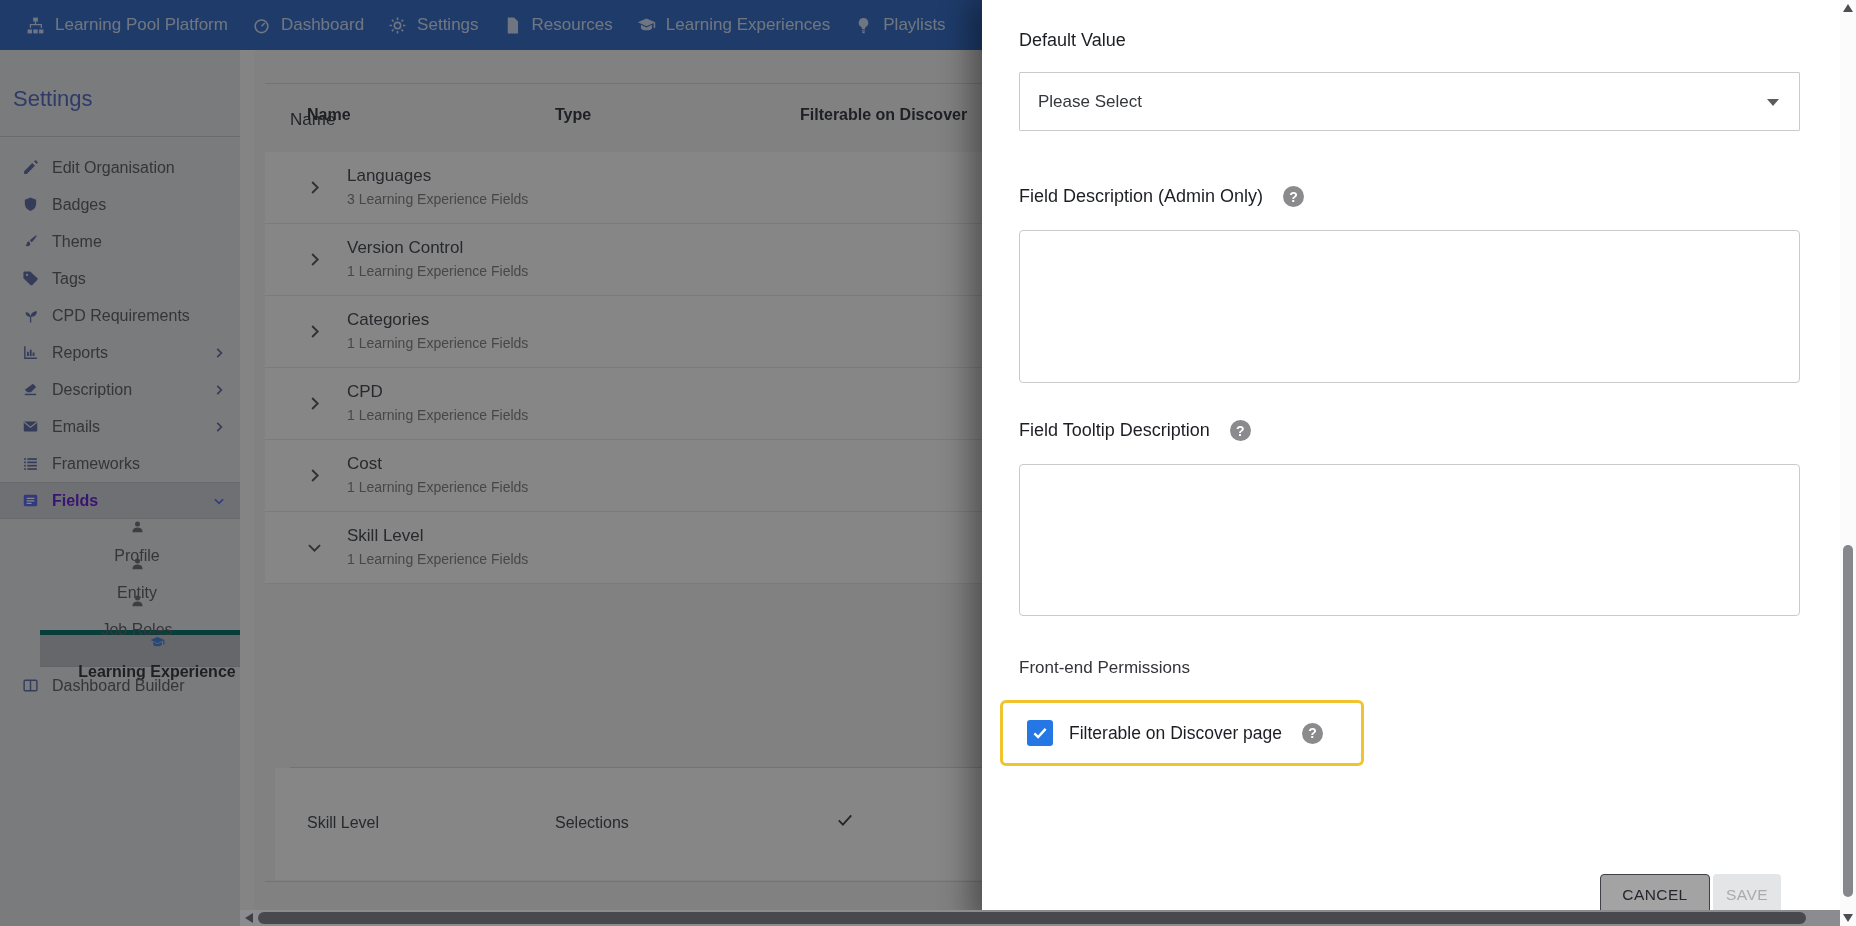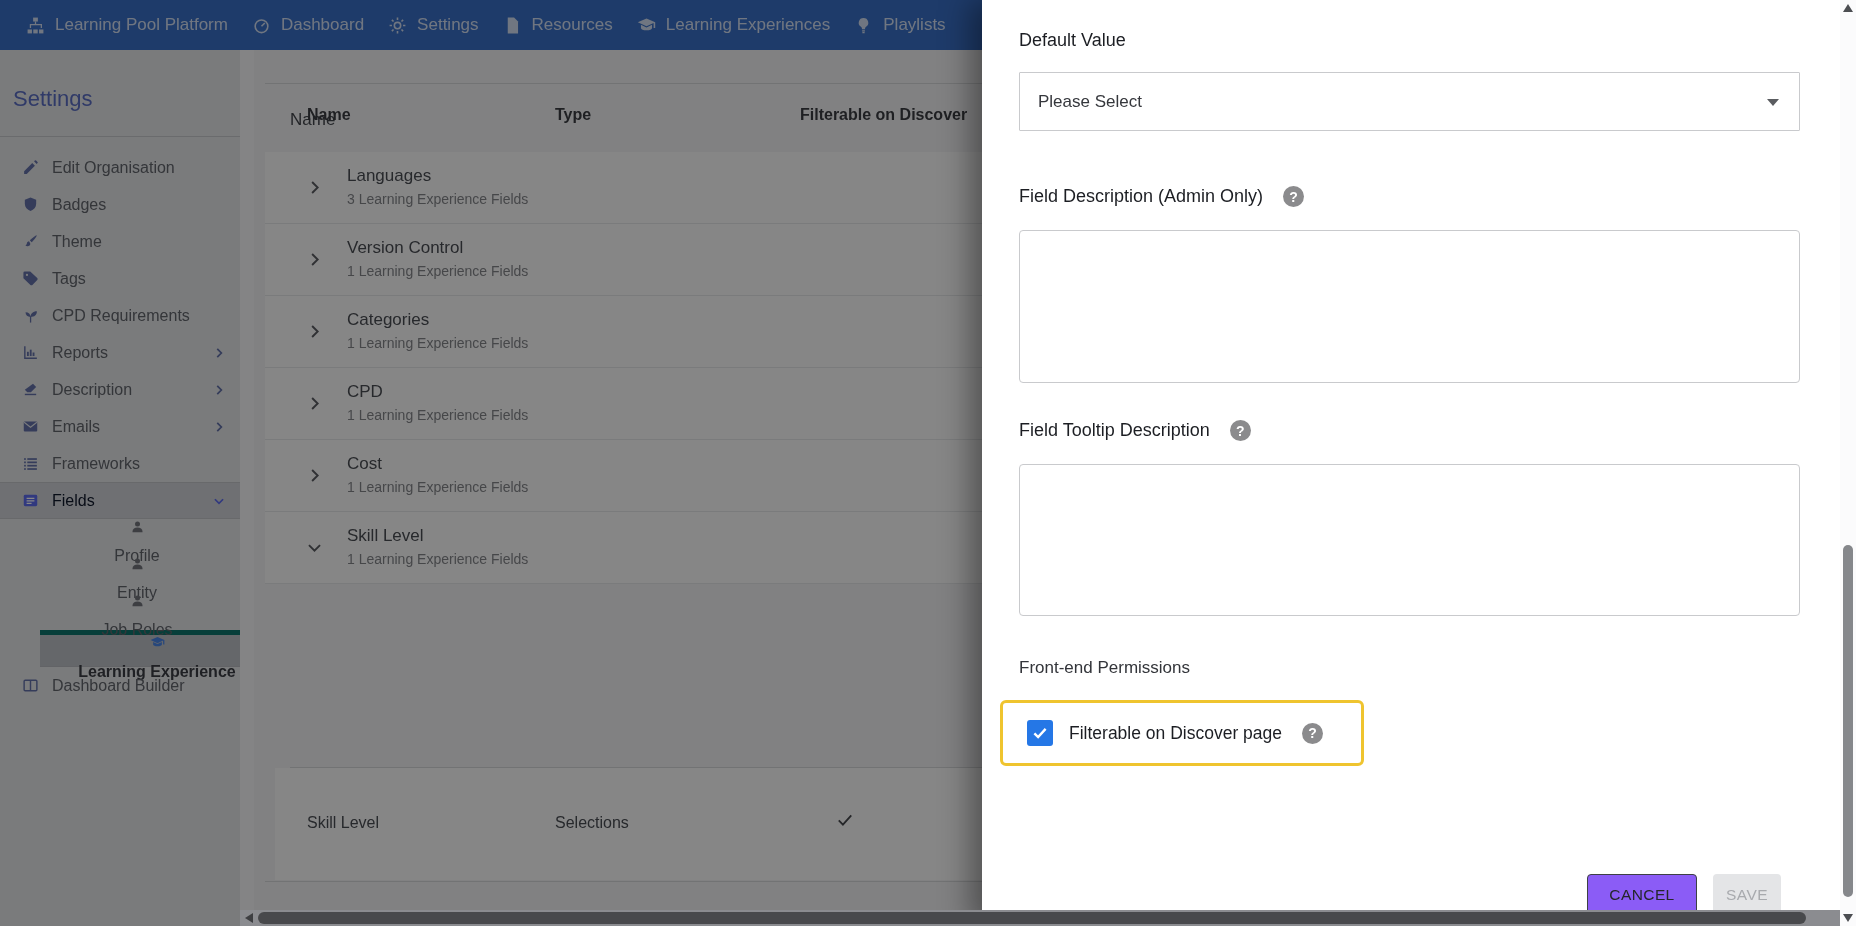--- a/index.html
+++ b/index.html
@@ -16,21 +16,21 @@
   
   .sidebar{position:absolute;left:0;top:50px;bottom:0;width:240px;background:var(--sidebar-bg);}
   .side-title{padding:36px 0 0 13px;font-size:22px;color:var(--side-title);}
   .side-div{margin-top:24px;border-top:1px solid #c9cbcf;}
   .side-list{padding-top:12px;}
   .s-item{height:37px;display:flex;align-items:center;padding-left:22px;gap:13px;
     font-size:16px;color:var(--side-text);cursor:pointer;}
   .s-item svg{width:17px;height:17px;color:var(--side-icon);flex:0 0 auto;}
   .s-item .chev{margin-left:auto;margin-right:14px;width:14px;height:14px;color:var(--side-icon);}
   .s-item.active-section{background:var(--side-active-bg);border-top:1px solid #c5c7cb;border-bottom:1px solid #c5c7cb;}
-  .s-item.active-section span{font-weight:normal;color:#0f172a;}
+  .s-item.active-section span{font-weight:bold;color:#6d28d9;}
   .s-item.active-section>svg:first-child{color:var(--accent-blue);}
   .s-item.active-section .chev{color:var(--accent-blue);}
   .s-sub{padding-left:34px;flex-direction:column;}
   .s-sub svg{width:15px;height:15px;color:var(--side-subicon);}
   .s-sub.active-page{background:var(--side-active2-bg);border-top:5px solid #0f766e;border-bottom:1px solid #b9bbc0;margin-left:40px;}
   .s-sub.active-page span{font-weight:bold;color:#3c3e44;}
   .s-sub.active-page svg{color:var(--cap-blue);}
 
   
   .gutter{position:absolute;left:240px;top:50px;bottom:16px;width:14px;background:#fafafb;}
@@ -74,21 +74,21 @@
   .cbox{width:26px;height:26px;border-radius:3px;background:var(--checkbox-blue);display:flex;
     align-items:center;justify-content:center;cursor:pointer;flex:0 0 auto;}
   .cbox svg{width:18px;height:18px;}
   .cb-label{font-size:17.5px;color:var(--label);}
   .qicon{width:21px;height:21px;border-radius:50%;background:var(--qicon-bg);color:#fff;display:inline-flex;
     align-items:center;justify-content:center;font-size:14px;font-weight:bold;cursor:pointer;flex:0 0 auto;}
   .qicon::before{content:"?";}
   .ybox .qicon{margin-left:4px;}
   .btn{position:absolute;top:874px;height:41px;border-radius:4px;font-family:"Liberation Sans",sans-serif;
     font-size:15.5px;letter-spacing:.4px;display:flex;align-items:center;justify-content:center;}
-  .btn-cancel{left:605px;width:110px;background:#8b5cf6;border:1.5px solid var(--btn-border);color:#24262b;cursor:pointer;}
+  .btn-cancel{left:618px;width:110px;background:#a3a3a3;border:1.5px solid var(--btn-border);color:#24262b;cursor:pointer;}
   .btn-save{left:731px;width:68px;background:var(--btn-disabled-bg);border:none;color:var(--btn-disabled-text);}
 
   
   .vscroll{position:absolute;right:0;top:0;width:16px;height:926px;background:#fbfbfc;z-index:30;}
   .v-up{position:absolute;left:3px;top:4px;width:0;height:0;border-left:5px solid transparent;
     border-right:5px solid transparent;border-bottom:8px solid #4c4e52;cursor:pointer;}
   .v-thumb{position:absolute;left:3px;top:545px;width:10px;height:352px;border-radius:6px;background:#85878b;cursor:pointer;}
   .v-down{position:absolute;left:3px;bottom:4px;width:0;height:0;border-left:5px solid transparent;
     border-right:5px solid transparent;border-top:8px solid #4c4e52;cursor:pointer;}
   .hscroll{position:absolute;left:240px;right:16px;bottom:0;height:16px;background:#8b8c90;z-index:30;}

